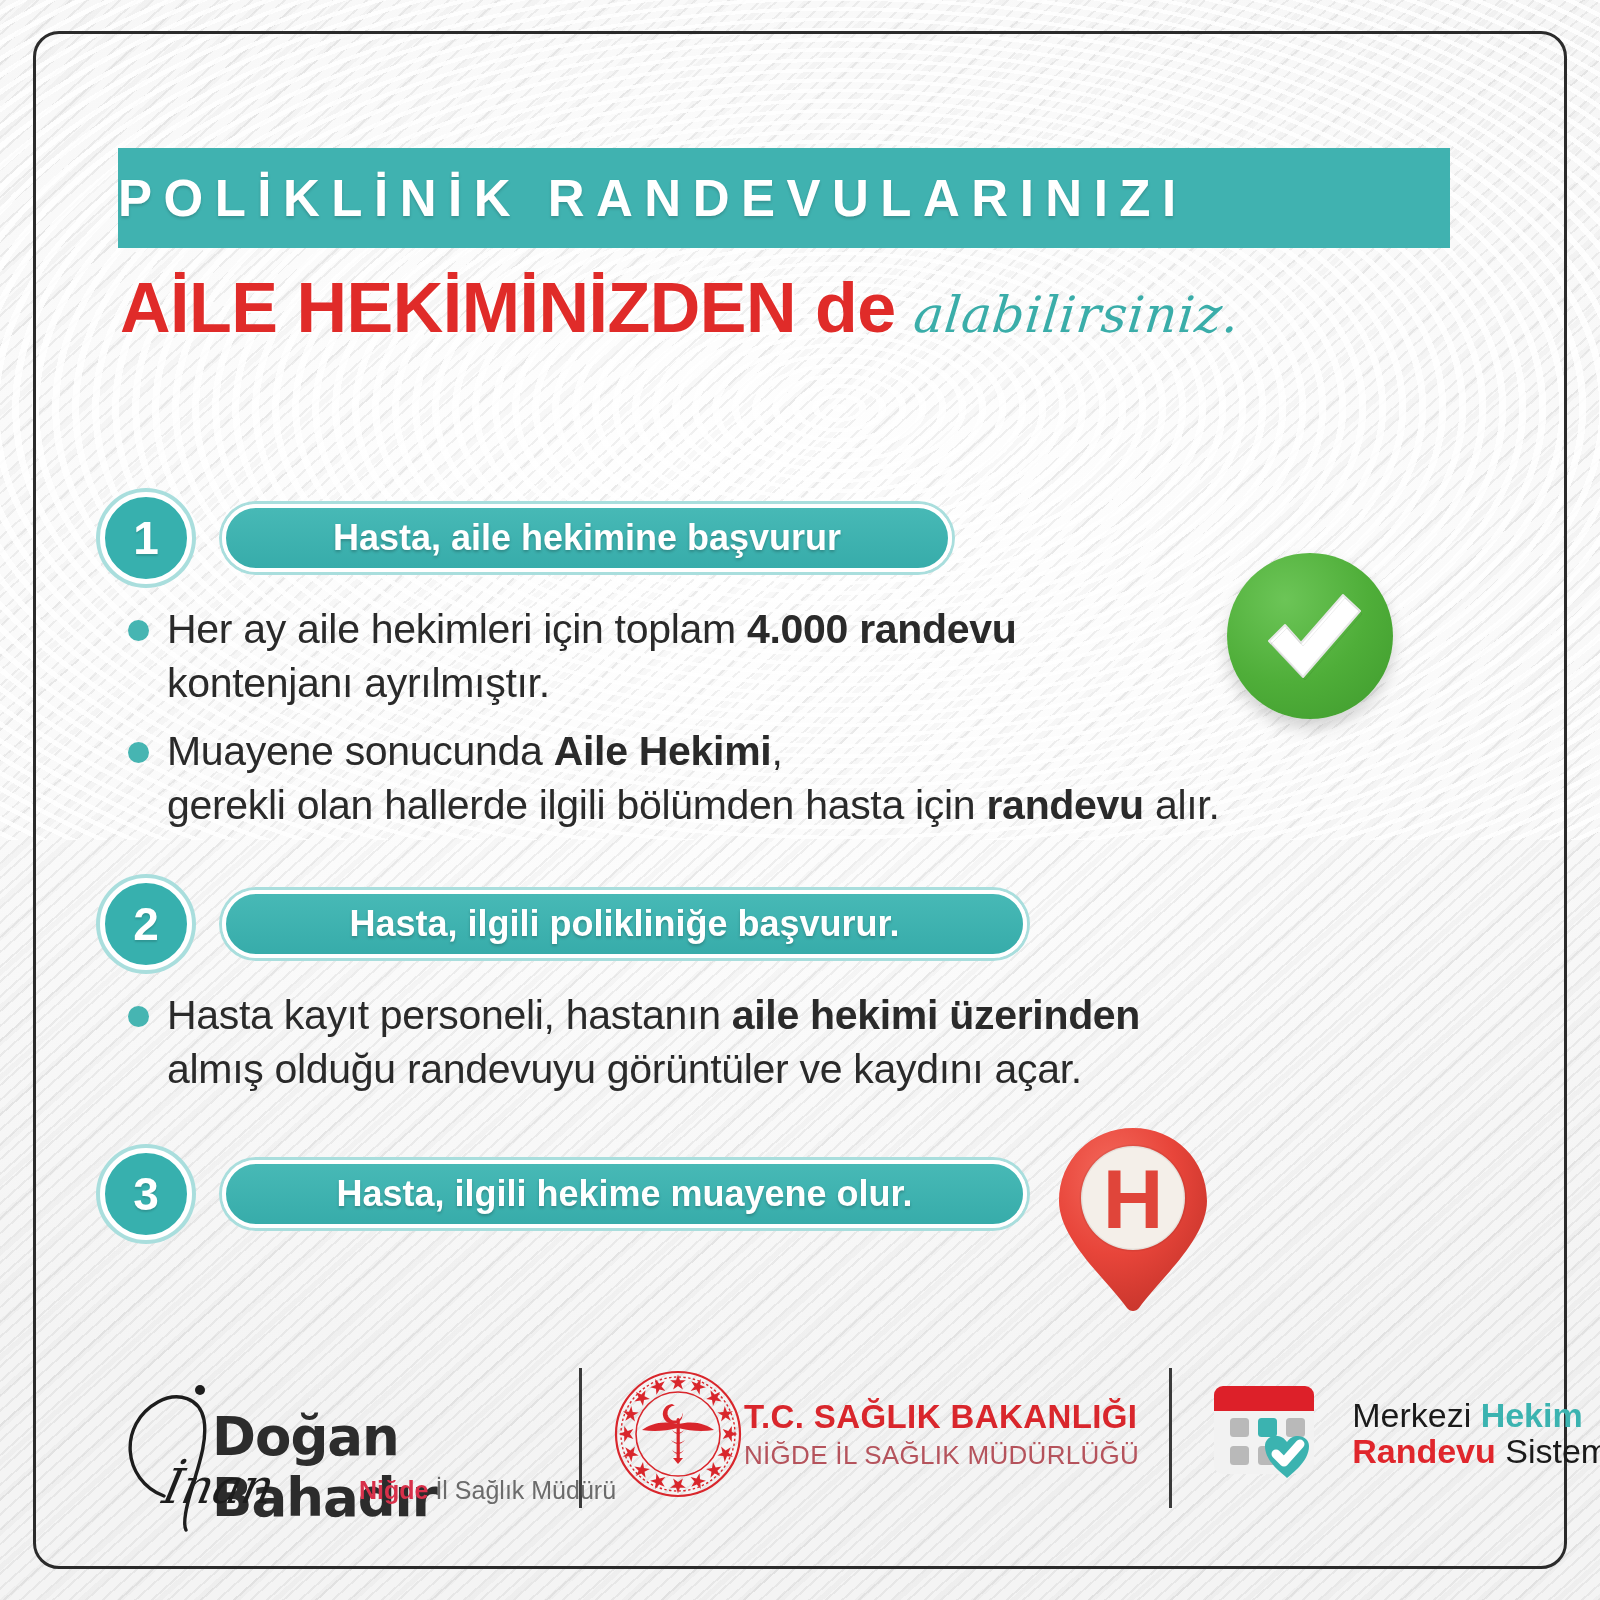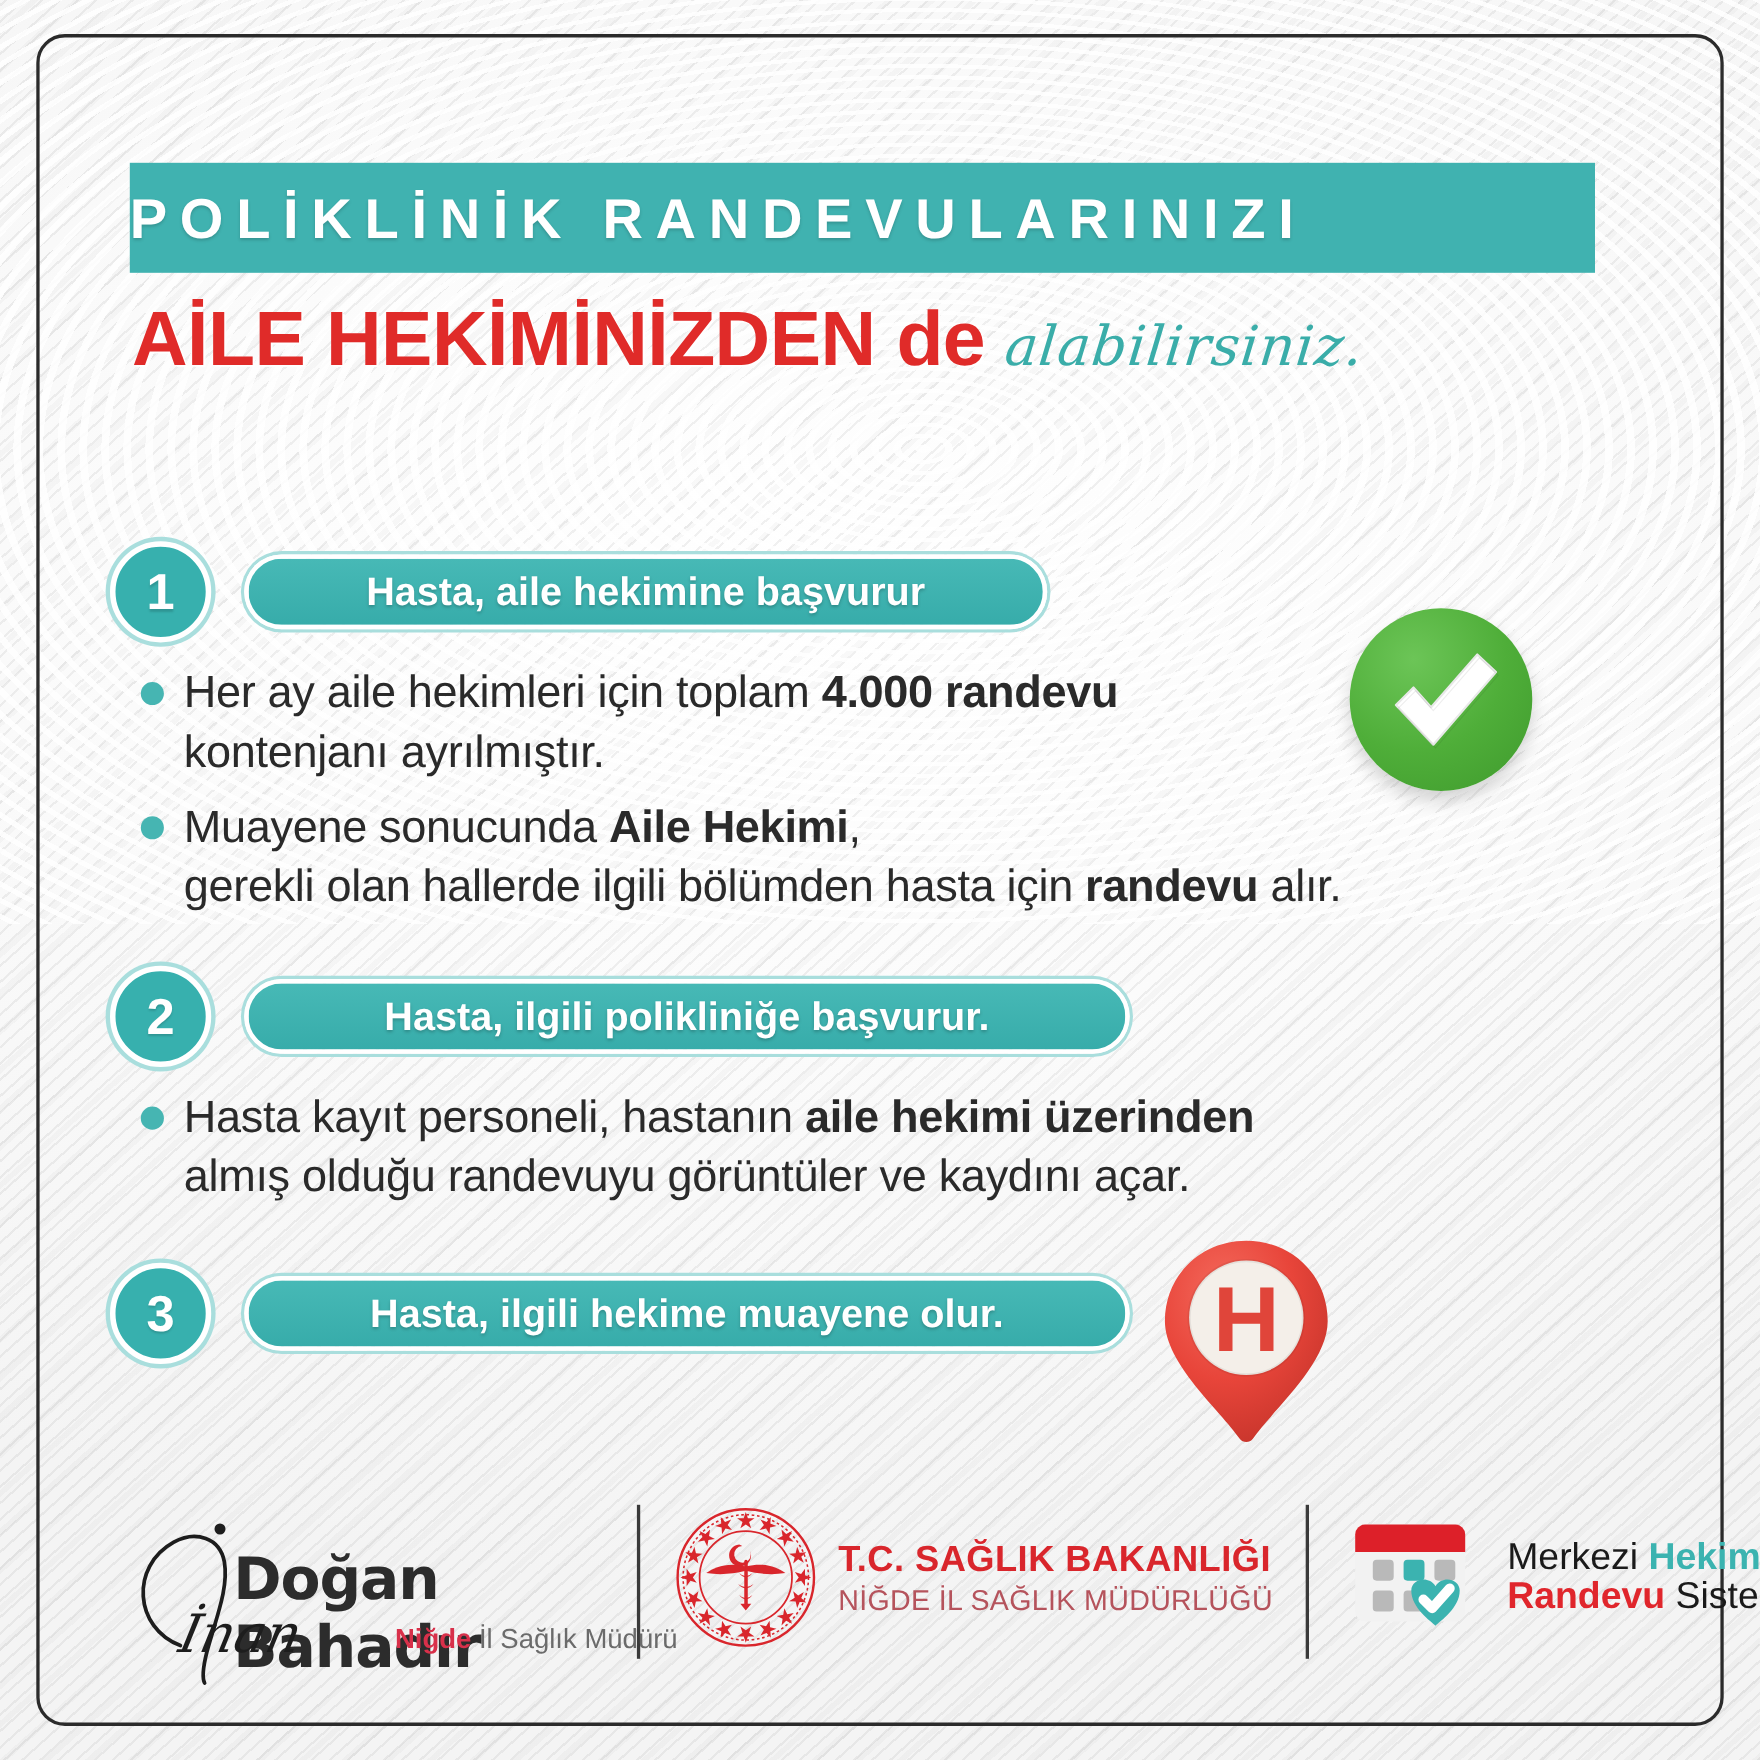--- a/index.html
+++ b/index.html
@@ -119,21 +119,21 @@
     position:absolute;left:60px;top:90px;
     font-size:48px;color:#1d1d1d;font-style:italic;
     font-family:"DejaVu Serif", serif;transform:skewX(-12deg);
   }
   .sig-role{position:absolute;left:255px;top:108px;font-size:25px;white-space:nowrap;}
   .sig-role .r1{color:#d8304a;font-weight:bold;}
   .sig-role .r2{color:#6b6b6b;}
   .vdiv{width:3px;height:140px;background:#3a3a3a;flex:none;margin:0 30px;}
 
   .mohblock{display:flex;align-items:center;flex:none;}
-  .moh-text{margin-left:18px;}
+  .moh-text{}
   .moh-t1{color:#d9262c;font-weight:bold;font-size:33px;letter-spacing:0.4px;white-space:nowrap;}
   .moh-t2{color:#b5535c;font-size:26px;letter-spacing:0.3px;white-space:nowrap;margin-top:4px;}
 
   .mhrsblock{display:flex;align-items:center;flex:none;}
   .mhrs-text{margin-left:20px;line-height:1.06;}
   .mhrs-l1{font-size:34px;white-space:nowrap;}
   .mhrs-l2{font-size:34px;white-space:nowrap;}
   .mhrs-l1 .w1{color:#1a1a1a;}
   .mhrs-l1 .w2{color:#3bb3b0;font-weight:bold;}
   .mhrs-l2 .w1{color:#e0262c;font-weight:bold;}

